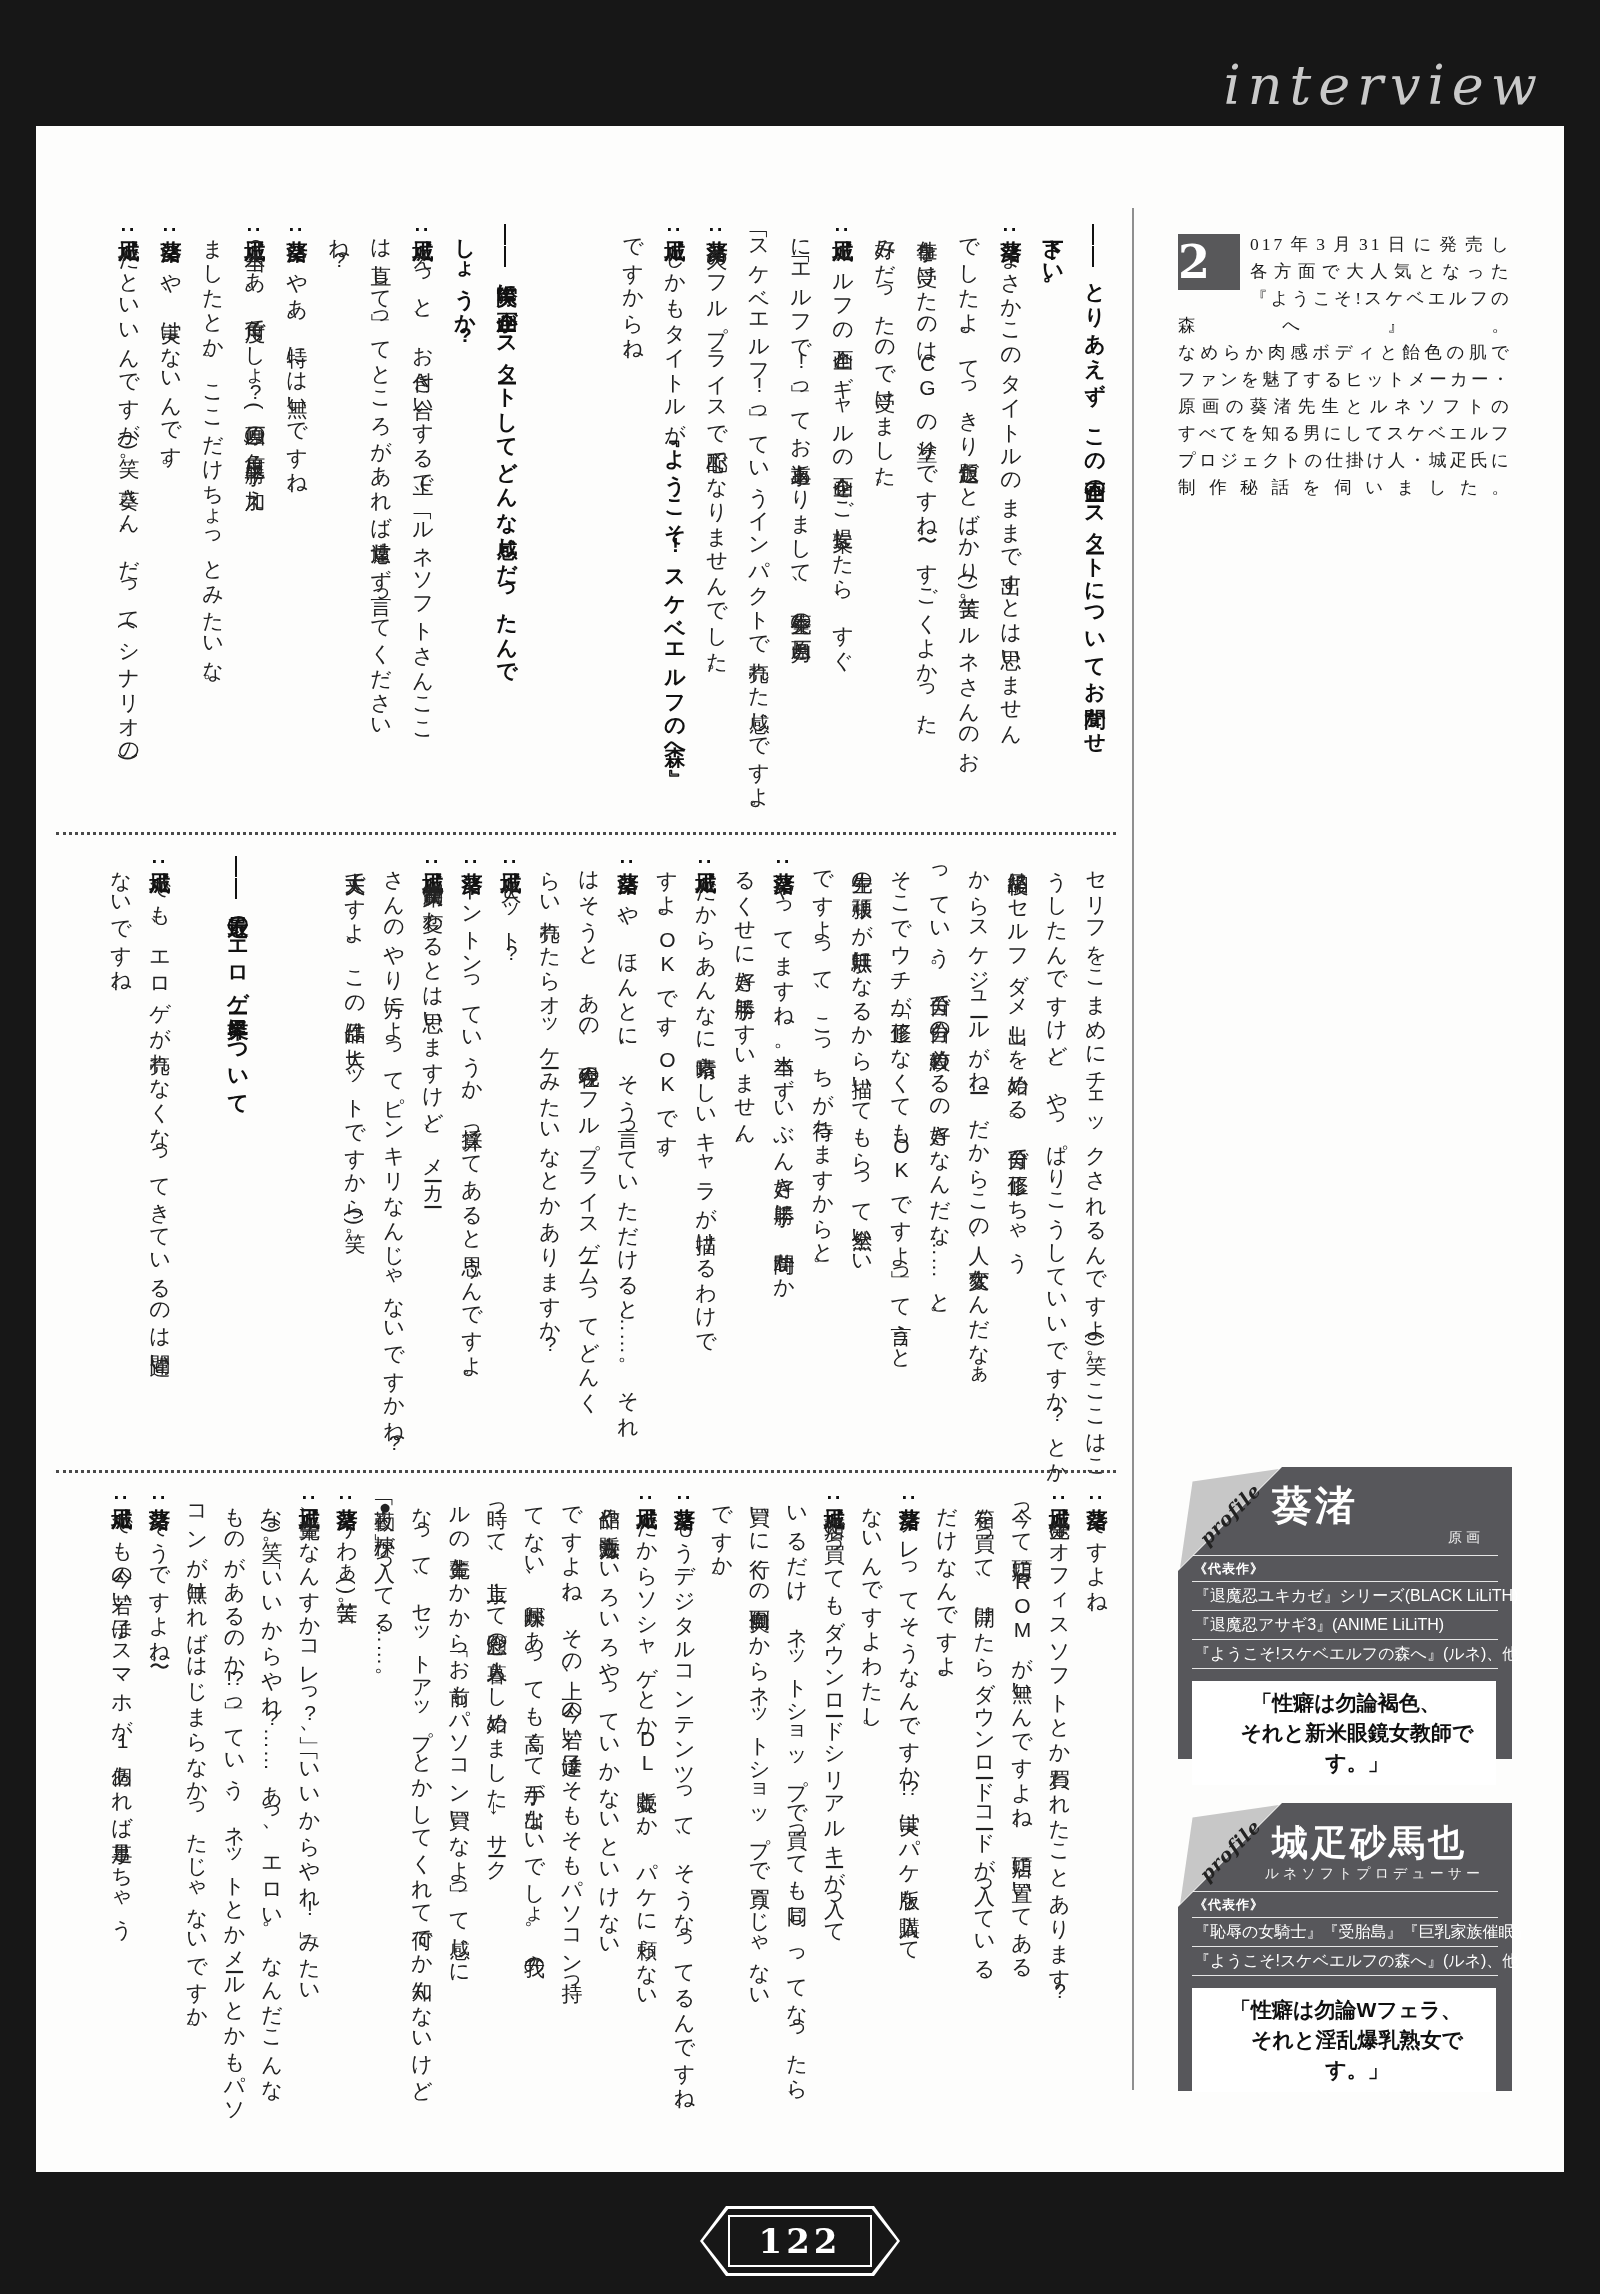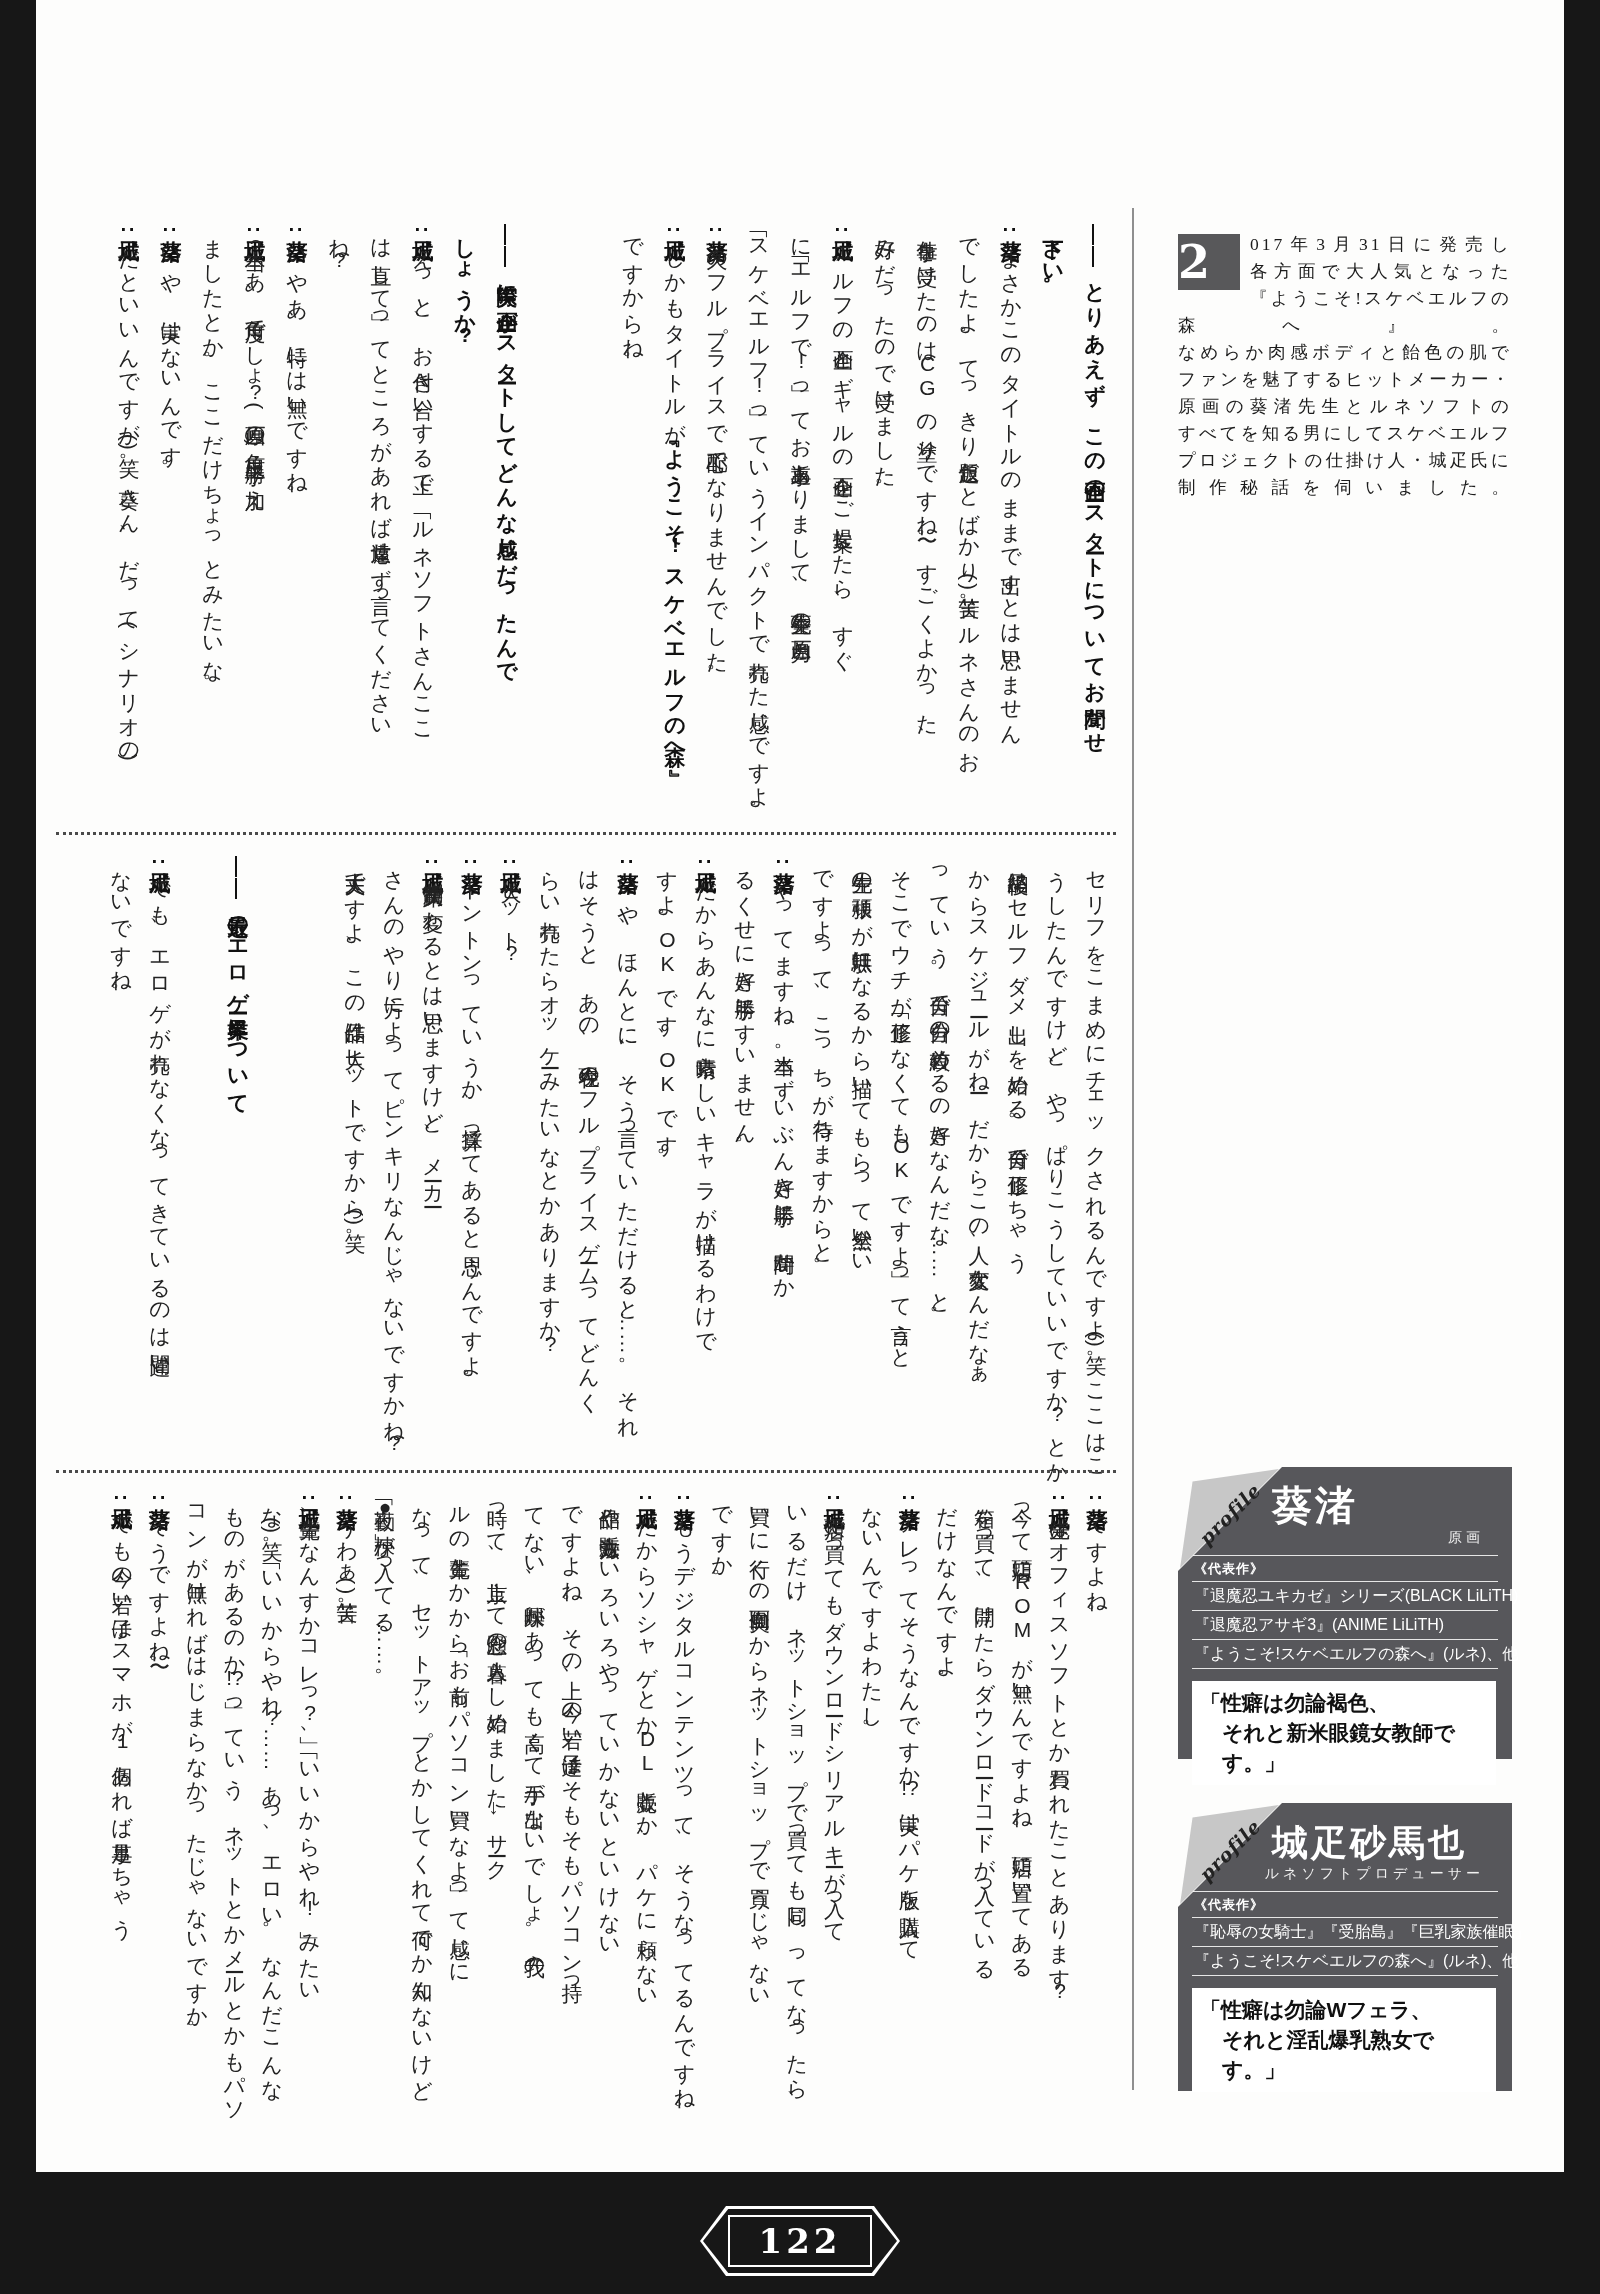--- a/index.html
+++ b/index.html
@@ -45,34 +45,37 @@
   .card2 .pname{font-size:36px;margin-top:20px;}
   .prole{text-align:right;padding:2px 28px 0 0;font-size:14px;letter-spacing:4px;color:#f2f2f2;
          font-family:"Liberation Serif",serif;}
   .works{margin:8px 14px 0 14px;}
   .wlabel{font-size:13px;font-weight:bold;padding:4px 2px 3px;letter-spacing:1px;
           border-top:1px solid rgba(255,255,255,.85);border-bottom:1px solid rgba(255,255,255,.85);}
   .wrow{font-size:16px;padding:4px 2px 3px;border-bottom:1px solid rgba(255,255,255,.85);
         letter-spacing:0;white-space:nowrap;}
   .quote{background:#fff;color:#101010;margin:12px 16px 0 14px;padding:7px 4px 7px;
          font-weight:bold;font-size:21px;line-height:30px;white-space:pre-line;
-         padding-left:30px;text-indent:-22px;letter-spacing:0;}
+         padding-left:30px;text-indent:-22px;letter-spacing:0;text-align:center;}
   
   .badge{position:absolute;left:50%;top:2206px;transform:translateX(-50%);width:200px;height:70px;}
   .hexa{position:absolute;inset:0;background:#fff;clip-path:polygon(0 50%,13% 0,87% 0,100% 50%,87% 100%,13% 100%);}
   .hexb{position:absolute;inset:3px;background:#171717;clip-path:polygon(0 50%,13% 0,87% 0,100% 50%,87% 100%,13% 100%);}
   .badge .rect{position:absolute;left:28px;right:28px;top:9px;bottom:9px;border:2px solid #fff;}
   .pnum{position:absolute;inset:0;display:flex;align-items:center;justify-content:center;
         color:#fff;font-family:"DejaVu Serif",serif;font-weight:bold;font-size:34px;letter-spacing:4px;text-align:right;}
 </style>
 </head>
 <body>
 
 <div id="page">
 
+  <div class="top-band">
+    <div class="logo">interview</div>
+  </div>
   <div class="side-border left"></div>
   <div class="side-border right"></div>
 
   <div class="side-rule"></div>
 
   <div class="intro">
     <span class="dropcap">2</span><span>017年3月31日に発売し
 各方面で大人気となった
 『ようこそ!スケベエルフの森へ』。
 なめらか肉感ボディと飴色の肌で

